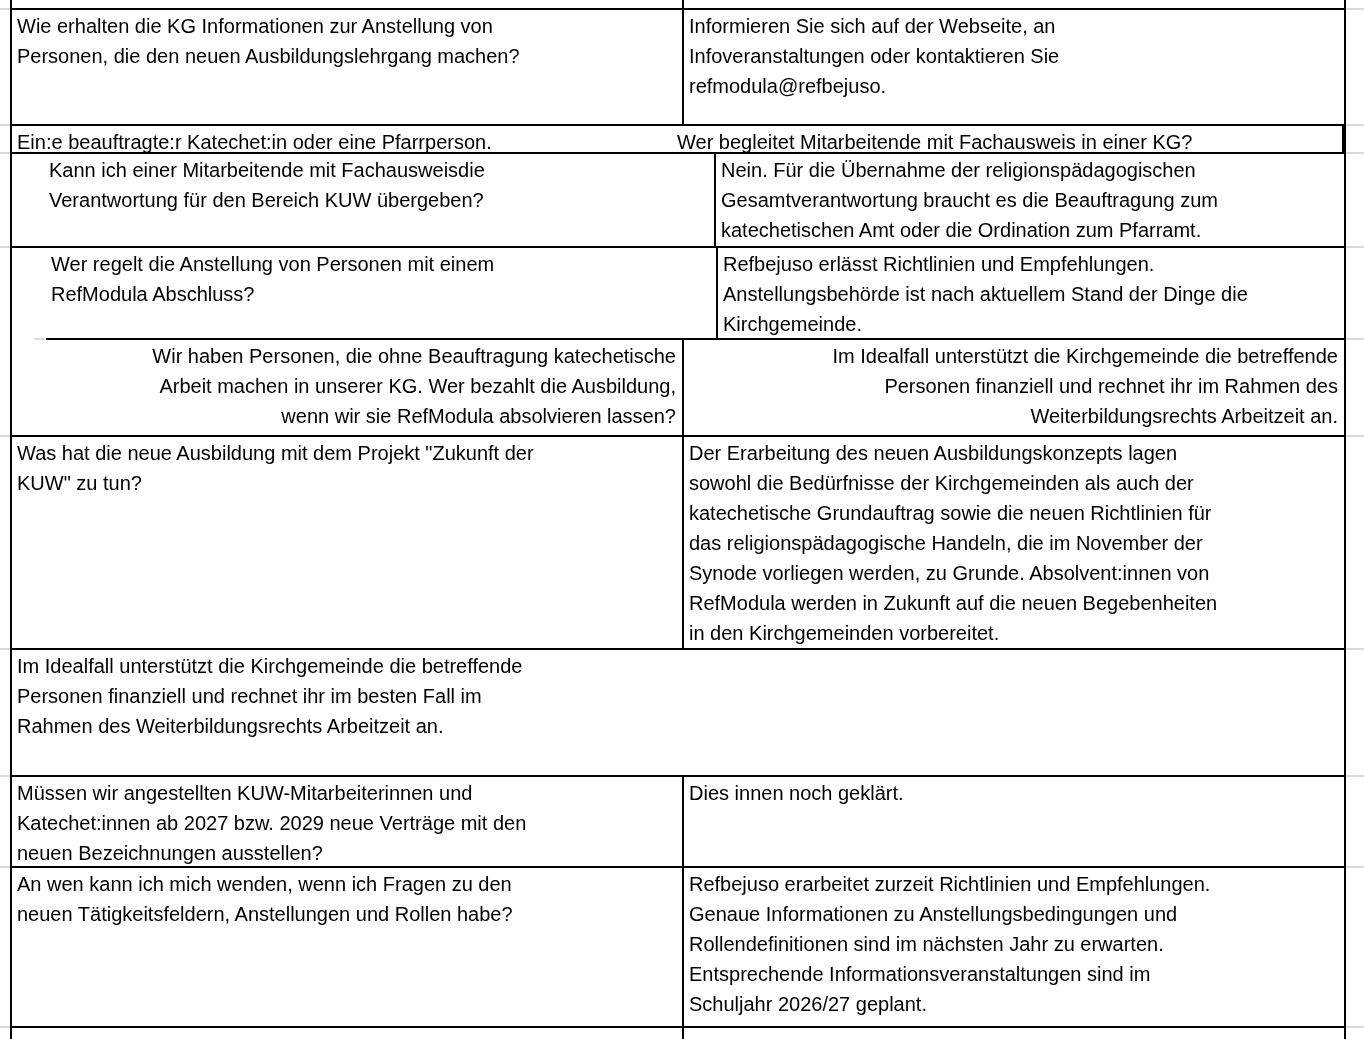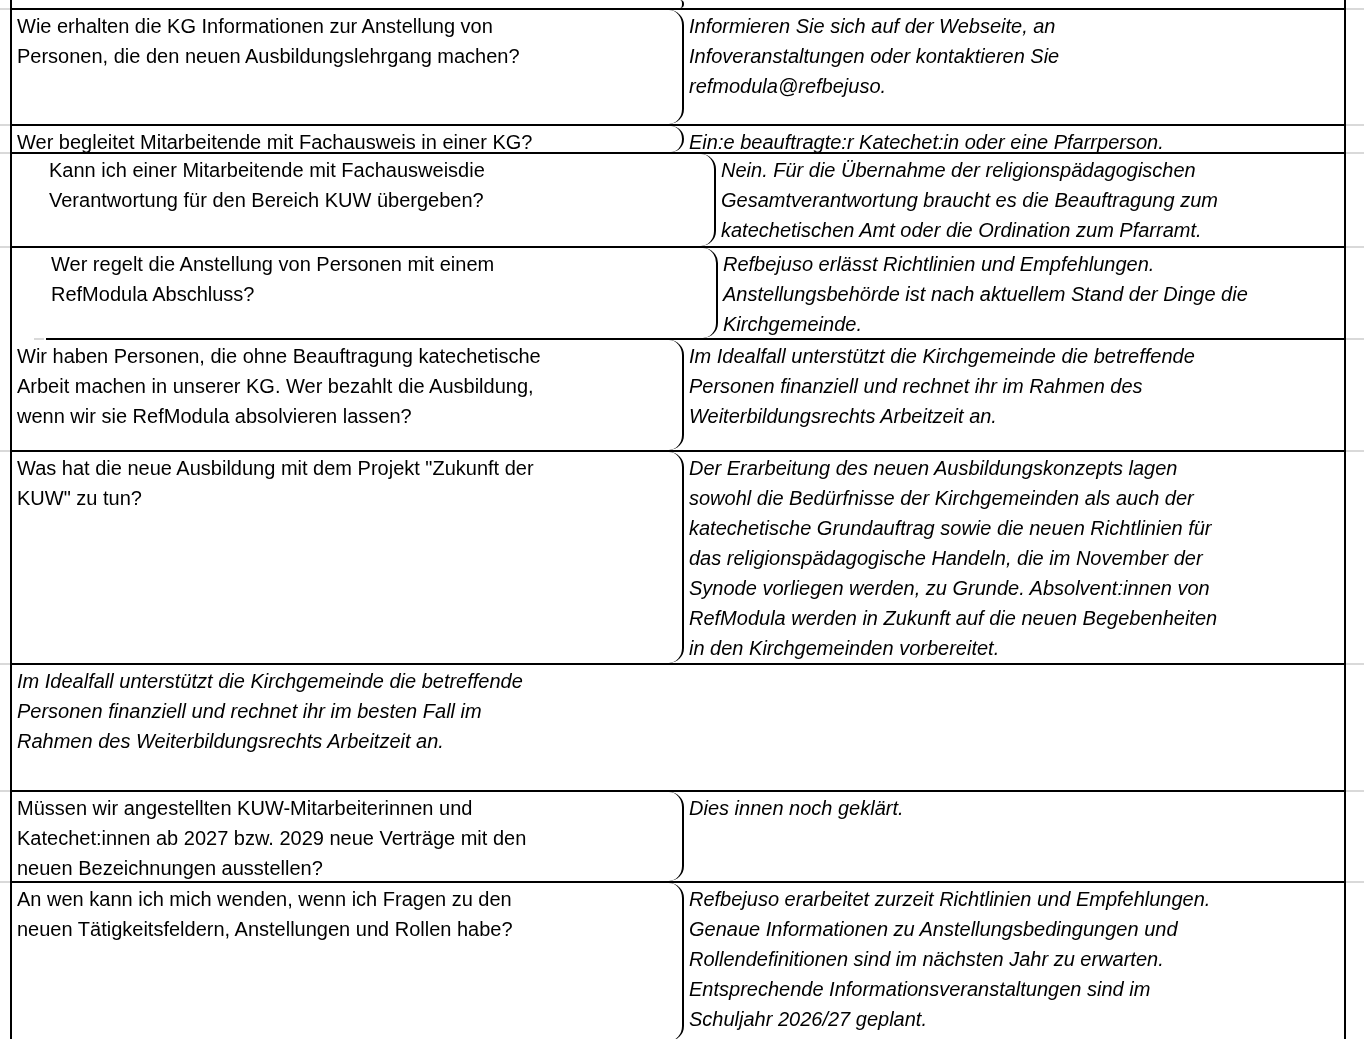--- a/index.html
+++ b/index.html
@@ -50,66 +50,65 @@
     background: #d9d9d9;
   }
   .row.nolines { border-bottom: none; }
   .row.nolines::before, .row.nolines::after { content: none; }
 
   .h0  { height: 10px; }
   .h1  { height: 116px; }
   .h2  { height: 28px; }
   .h3  { height: 94px; padding-left: 32px; }
   .h4  { height: 92px; margin-left: 34px; }
-  .h5  { height: 112px; }
+  .h5  { height: 97px; text-align: right; }
   .h6  { height: 213px; }
   .h7  { height: 127px; }
   .h8  { height: 91px; }
   .h9  { height: 160px; }
   .h10 { height: 11px; }
 
   .cell {
     box-sizing: border-box;
     overflow: hidden;
     padding: 1px 6px 0 5px;
     font-family: "Liberation Sans", sans-serif;
     font-size: 20px;
     line-height: 30px;
     color: #000000;
     white-space: pre-wrap;
-    border-radius: 15px;
   }
   .cell.q {
     width: 672px;
     flex: none;
     border-right: 2px solid #000000;
   }
-  .cell.a { flex: 1; font-style: italic; }
+  .cell.a { flex: 1; }
 </style>
 </head>
 <body>
 
 <div class="sheet">
 
   <div class="row h0">
     <div class="cell q"></div>
     <div class="cell a"></div>
   </div>
 
   <div class="row h1">
     <div class="cell q"><span>Wie erhalten die KG Informationen zur Anstellung von
 Personen, die den neuen Ausbildungslehrgang machen?</span></div>
     <div class="cell a"><span>Informieren Sie sich auf der Webseite, an
 Infoveranstaltungen oder kontaktieren Sie
 refmodula@refbejuso.</span></div>
   </div>
 
   <div class="row h2">
+    <div class="cell a"><span>Ein:e beauftragte:r Katechet:in oder eine Pfarrperson.</span></div>
     <div class="cell q"><span>Wer begleitet Mitarbeitende mit Fachausweis in einer KG?</span></div>
-    <div class="cell a"><span>Ein:e beauftragte:r Katechet:in oder eine Pfarrperson.</span></div>
   </div>
 
   <div class="row h3">
     <div class="cell q"><span>Kann ich einer Mitarbeitende mit Fachausweisdie
 Verantwortung für den Bereich KUW übergeben?</span></div>
     <div class="cell a"><span>Nein. Für die Übernahme der religionspädagogischen
 Gesamtverantwortung braucht es die Beauftragung zum
 katechetischen Amt oder die Ordination zum Pfarramt.</span></div>
   </div>
 

